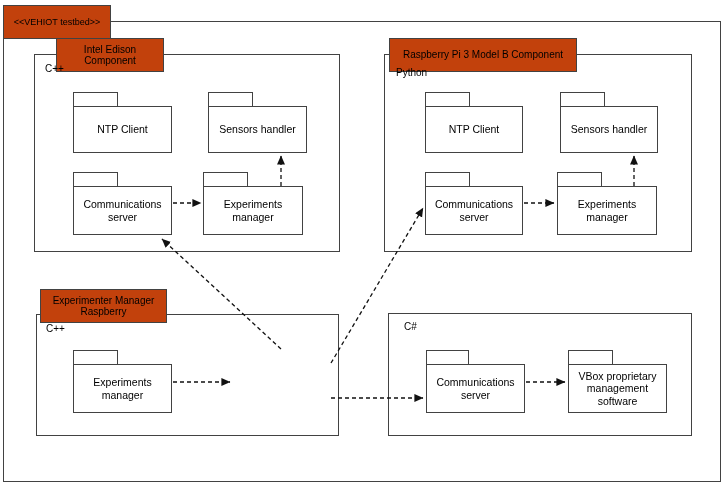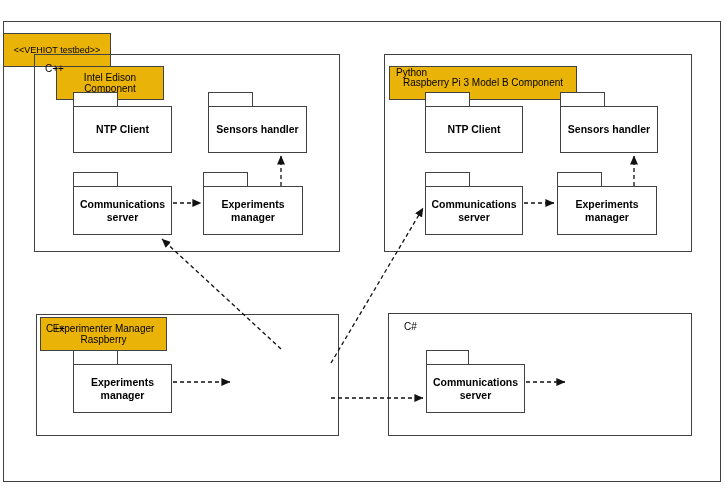--- a/index.html
+++ b/index.html
@@ -7,40 +7,39 @@
   .canvas {
     position: relative; width: 726px; height: 488px;
     background: #ffffff; overflow: hidden;
   }
   .canvas * { box-sizing: border-box; }
 
   .frame {
     position: absolute; border: 1.5px solid #424242; background: transparent;
   }
   .frame-tab {
-    position: absolute; border: 1.5px solid #424242; background: #eab308;
+    position: absolute; border: 1.5px solid #424242; background: #c2410c;
     display: flex; align-items: center; justify-content: center;
     font-size: 10px; line-height: 1.12; text-align: center; padding: 16px 2px;
     white-space: normal;
-    margin-top: 28px;
   }
   .lang {
     position: absolute; font-size: 10px; line-height: 1;
   }
 
   .pkg { position: absolute; }
   .pkg-tab {
     position: absolute; left: 0; top: 0; height: 15px;
     border: 1.4px solid #424242; background: #ffffff;
   }
   .pkg-body {
     position: absolute; left: 0; right: 0; top: 14px; bottom: 0;
     border: 1.4px solid #424242; background: #ffffff;
     display: flex; align-items: center; justify-content: center;
-    text-align: center; font-weight: bold; font-size: 10.5px;
+    text-align: center; font-weight: normal; font-size: 10.5px;
     line-height: 1.18; padding: 2px 3px;
   }
 
   svg.arrows {
     position: absolute; left: 0; top: 0; pointer-events: none;
   }
 </style>
 </head>
 <body>
 
@@ -108,20 +107,24 @@
     <div class="pkg-body">Experiments manager</div>
   </div>
 
   <div class="frame" style="left:388px; top:313px; width:304px; height:123px"></div>
   <div class="lang" style="left:404px; top:322px">C#</div>
 
   <div class="pkg" style="left:426px; top:350px; width:99px; height:63px">
     <div class="pkg-tab" style="width:43px"></div>
     <div class="pkg-body">Communications server</div>
   </div>
+  <div class="pkg" style="left:568px; top:350px; width:99px; height:63px">
+    <div class="pkg-tab" style="width:45px"></div>
+    <div class="pkg-body">VBox proprietary management software</div>
+  </div>
 
   <svg class="arrows" width="726" height="488" viewBox="0 0 726 488">
     <defs>
       <marker id="arw" markerWidth="11" markerHeight="10" refX="8.6" refY="4" orient="auto" markerUnits="userSpaceOnUse">
         <path d="M0,0 L9,4 L0,8 Z" fill="#111111"></path>
       </marker>
     </defs>
     <g stroke="#111111" stroke-width="1.3" stroke-dasharray="4 3" fill="none">
       <line x1="173" y1="203" x2="201" y2="203" marker-end="url(#arw)"></line>
       <line x1="281" y1="186" x2="281" y2="156" marker-end="url(#arw)"></line>

